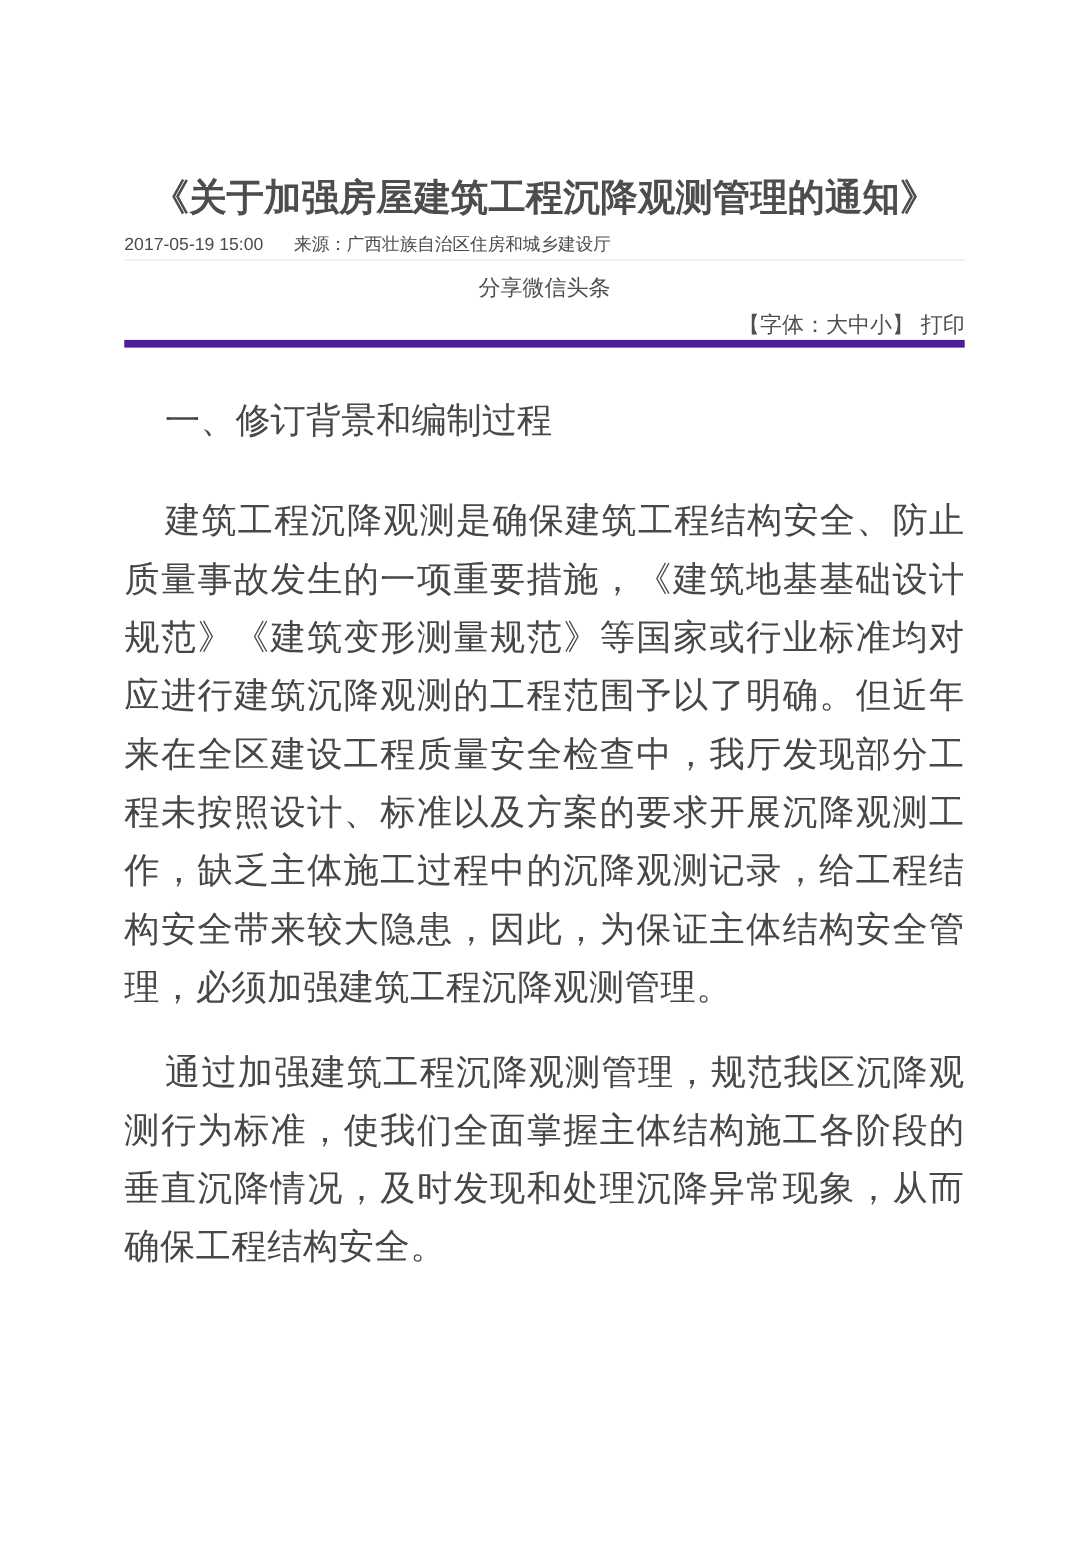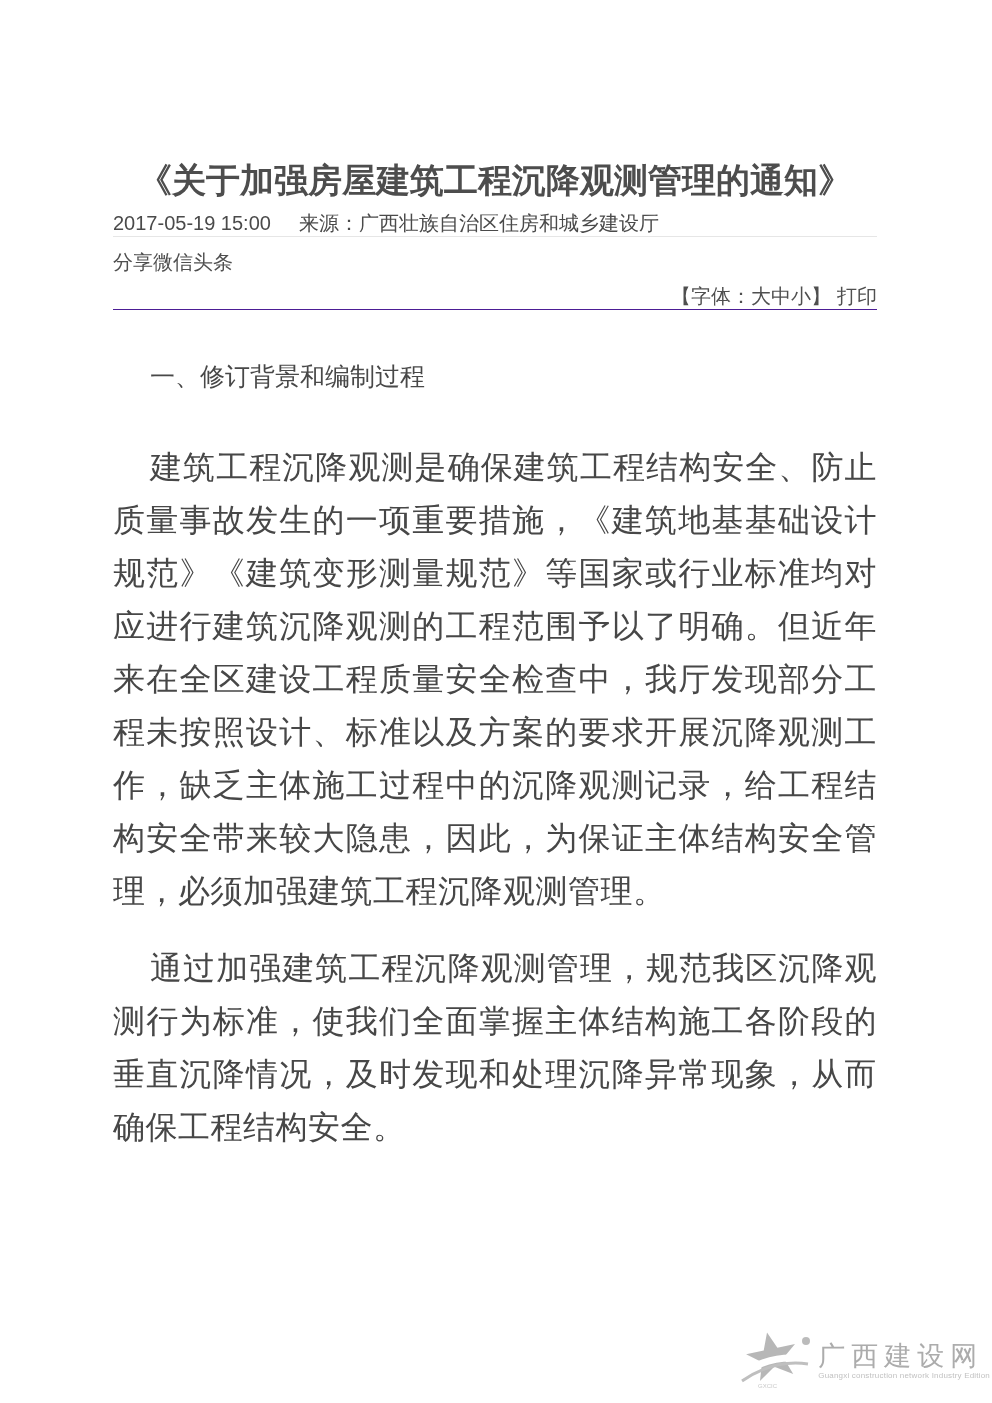--- a/index.html
+++ b/index.html
@@ -21,49 +21,49 @@
     font-size: 34px;
     line-height: 57px;
     font-weight: bold;
     color: #4d4d4d;
     text-align: center;
     letter-spacing: 0;
   }
   h1.title .t-line { display: block; }
   .meta {
     margin-top: 2px;
-    font-size: 20px;
+    font-size: 16px;
     line-height: 24px;
     color: #4a4a4a;
     padding-bottom: 1px;
     border-bottom: 1px solid #e6e6e6;
   }
   .meta .src { margin-left: 28px; }
   .share-row {
     margin-top: 12px;
-    text-align: left;
+    text-align: center;
     font-size: 20px;
     line-height: 26px;
     color: #4f4f4f;
   }
   .share-row span { cursor: pointer; }
   .toolbar-row {
     margin-top: 8px;
     text-align: right;
     font-size: 20px;
     line-height: 26px;
     color: #4f4f4f;
     padding-bottom: 0;
-    border-bottom: 1px solid #4c1d95;
+    border-bottom: 7px solid #4c1d95;
   }
   .toolbar-row .fopt { cursor: pointer; }
   .toolbar-row .print { margin-left: 6px; cursor: pointer; }
   h2.section-heading {
     margin: 46px 0 0 0;
-    font-size: 25px;
+    font-size: 32px;
     line-height: 40px;
     font-weight: normal;
     color: #484848;
     padding-left: 37px;
   }
   p.body-p {
     margin: 24px 0 0 0;
     font-size: 32px;
     line-height: 53px;
     color: #474747;
@@ -119,28 +119,13 @@
       <span>【字体：</span><span class="fopt">大</span><span class="fopt">中</span><span class="fopt">小</span><span>】</span><span class="print">打印</span>
     </div>
 
     <h2 class="section-heading">一、修订背景和编制过程</h2>
 
     <p class="body-p first">建筑工程沉降观测是确保建筑工程结构安全、防止质量事故发生的一项重要措施，《建筑地基基础设计规范》《建筑变形测量规范》等国家或行业标准均对应进行建筑沉降观测的工程范围予以了明确。但近年来在全区建设工程质量安全检查中，我厅发现部分工程未按照设计、标准以及方案的要求开展沉降观测工作，缺乏主体施工过程中的沉降观测记录，给工程结构安全带来较大隐患，因此，为保证主体结构安全管理，必须加强建筑工程沉降观测管理。</p>
     <p class="body-p">通过加强建筑工程沉降观测管理，规范我区沉降观测行为标准，使我们全面掌握主体结构施工各阶段的垂直沉降情况，及时发现和处理沉降异常现象，从而确保工程结构安全。</p>
 
   </div>
 
-  <div class="watermark">
-    <svg width="78" height="62" viewBox="0 0 78 62" aria-hidden="true">
-      <g transform="rotate(-12 36 26)">
-        <path d="M36 2 L43 19 L61 19 L47 30 L53 48 L36 37 L19 48 L25 30 L11 19 L29 19 Z" fill="#b4b4b4"></path>
-      </g>
-      <path d="M2 46 Q36 22 74 30" stroke="#ffffff" stroke-width="7" fill="none"></path>
-      <path d="M6 51 Q38 29 72 34" stroke="#bcbcbc" stroke-width="3" fill="none"></path>
-      <circle cx="70" cy="11" r="4" fill="#b8b8b8"></circle>
-      <text x="22" y="58" font-size="6" fill="#c6c6c6">GXCIC</text>
-    </svg>
-    <div class="wm-text">
-      <div class="wm-name">广西建设网</div>
-      <div class="wm-tagline">Guangxi construction network Industry Edition</div>
-    </div>
-  </div>
 </div>
 
 </body></html>

